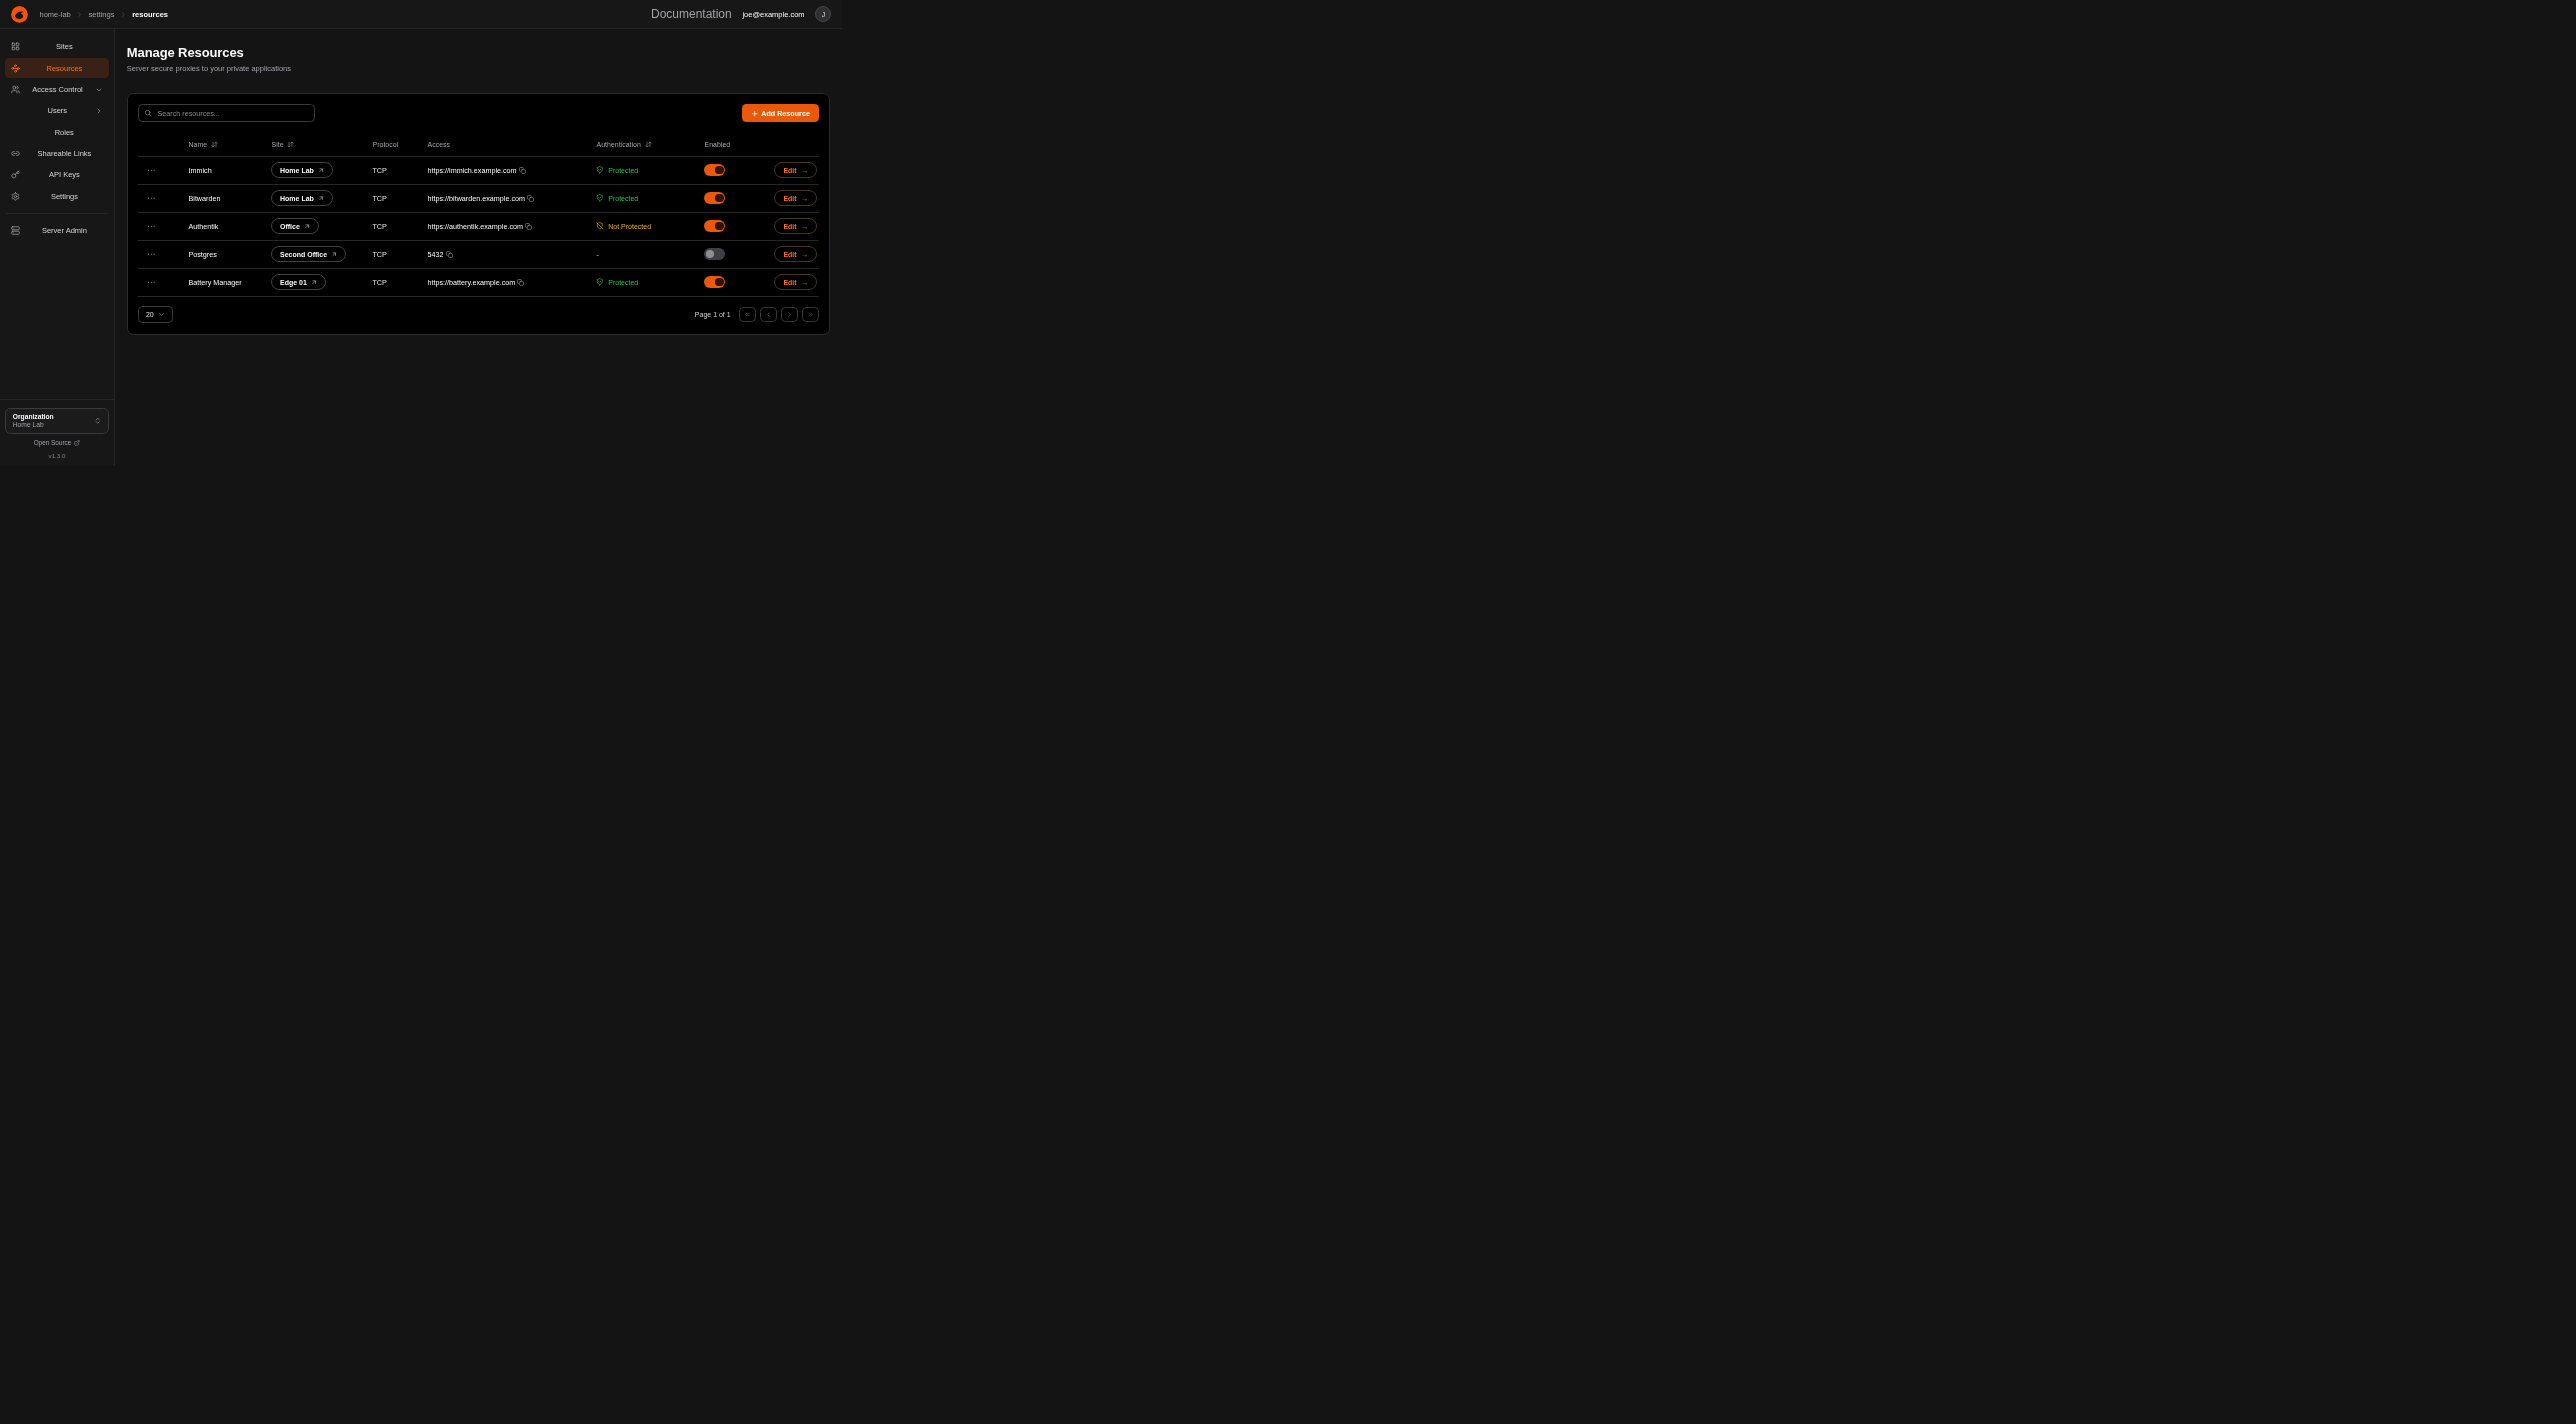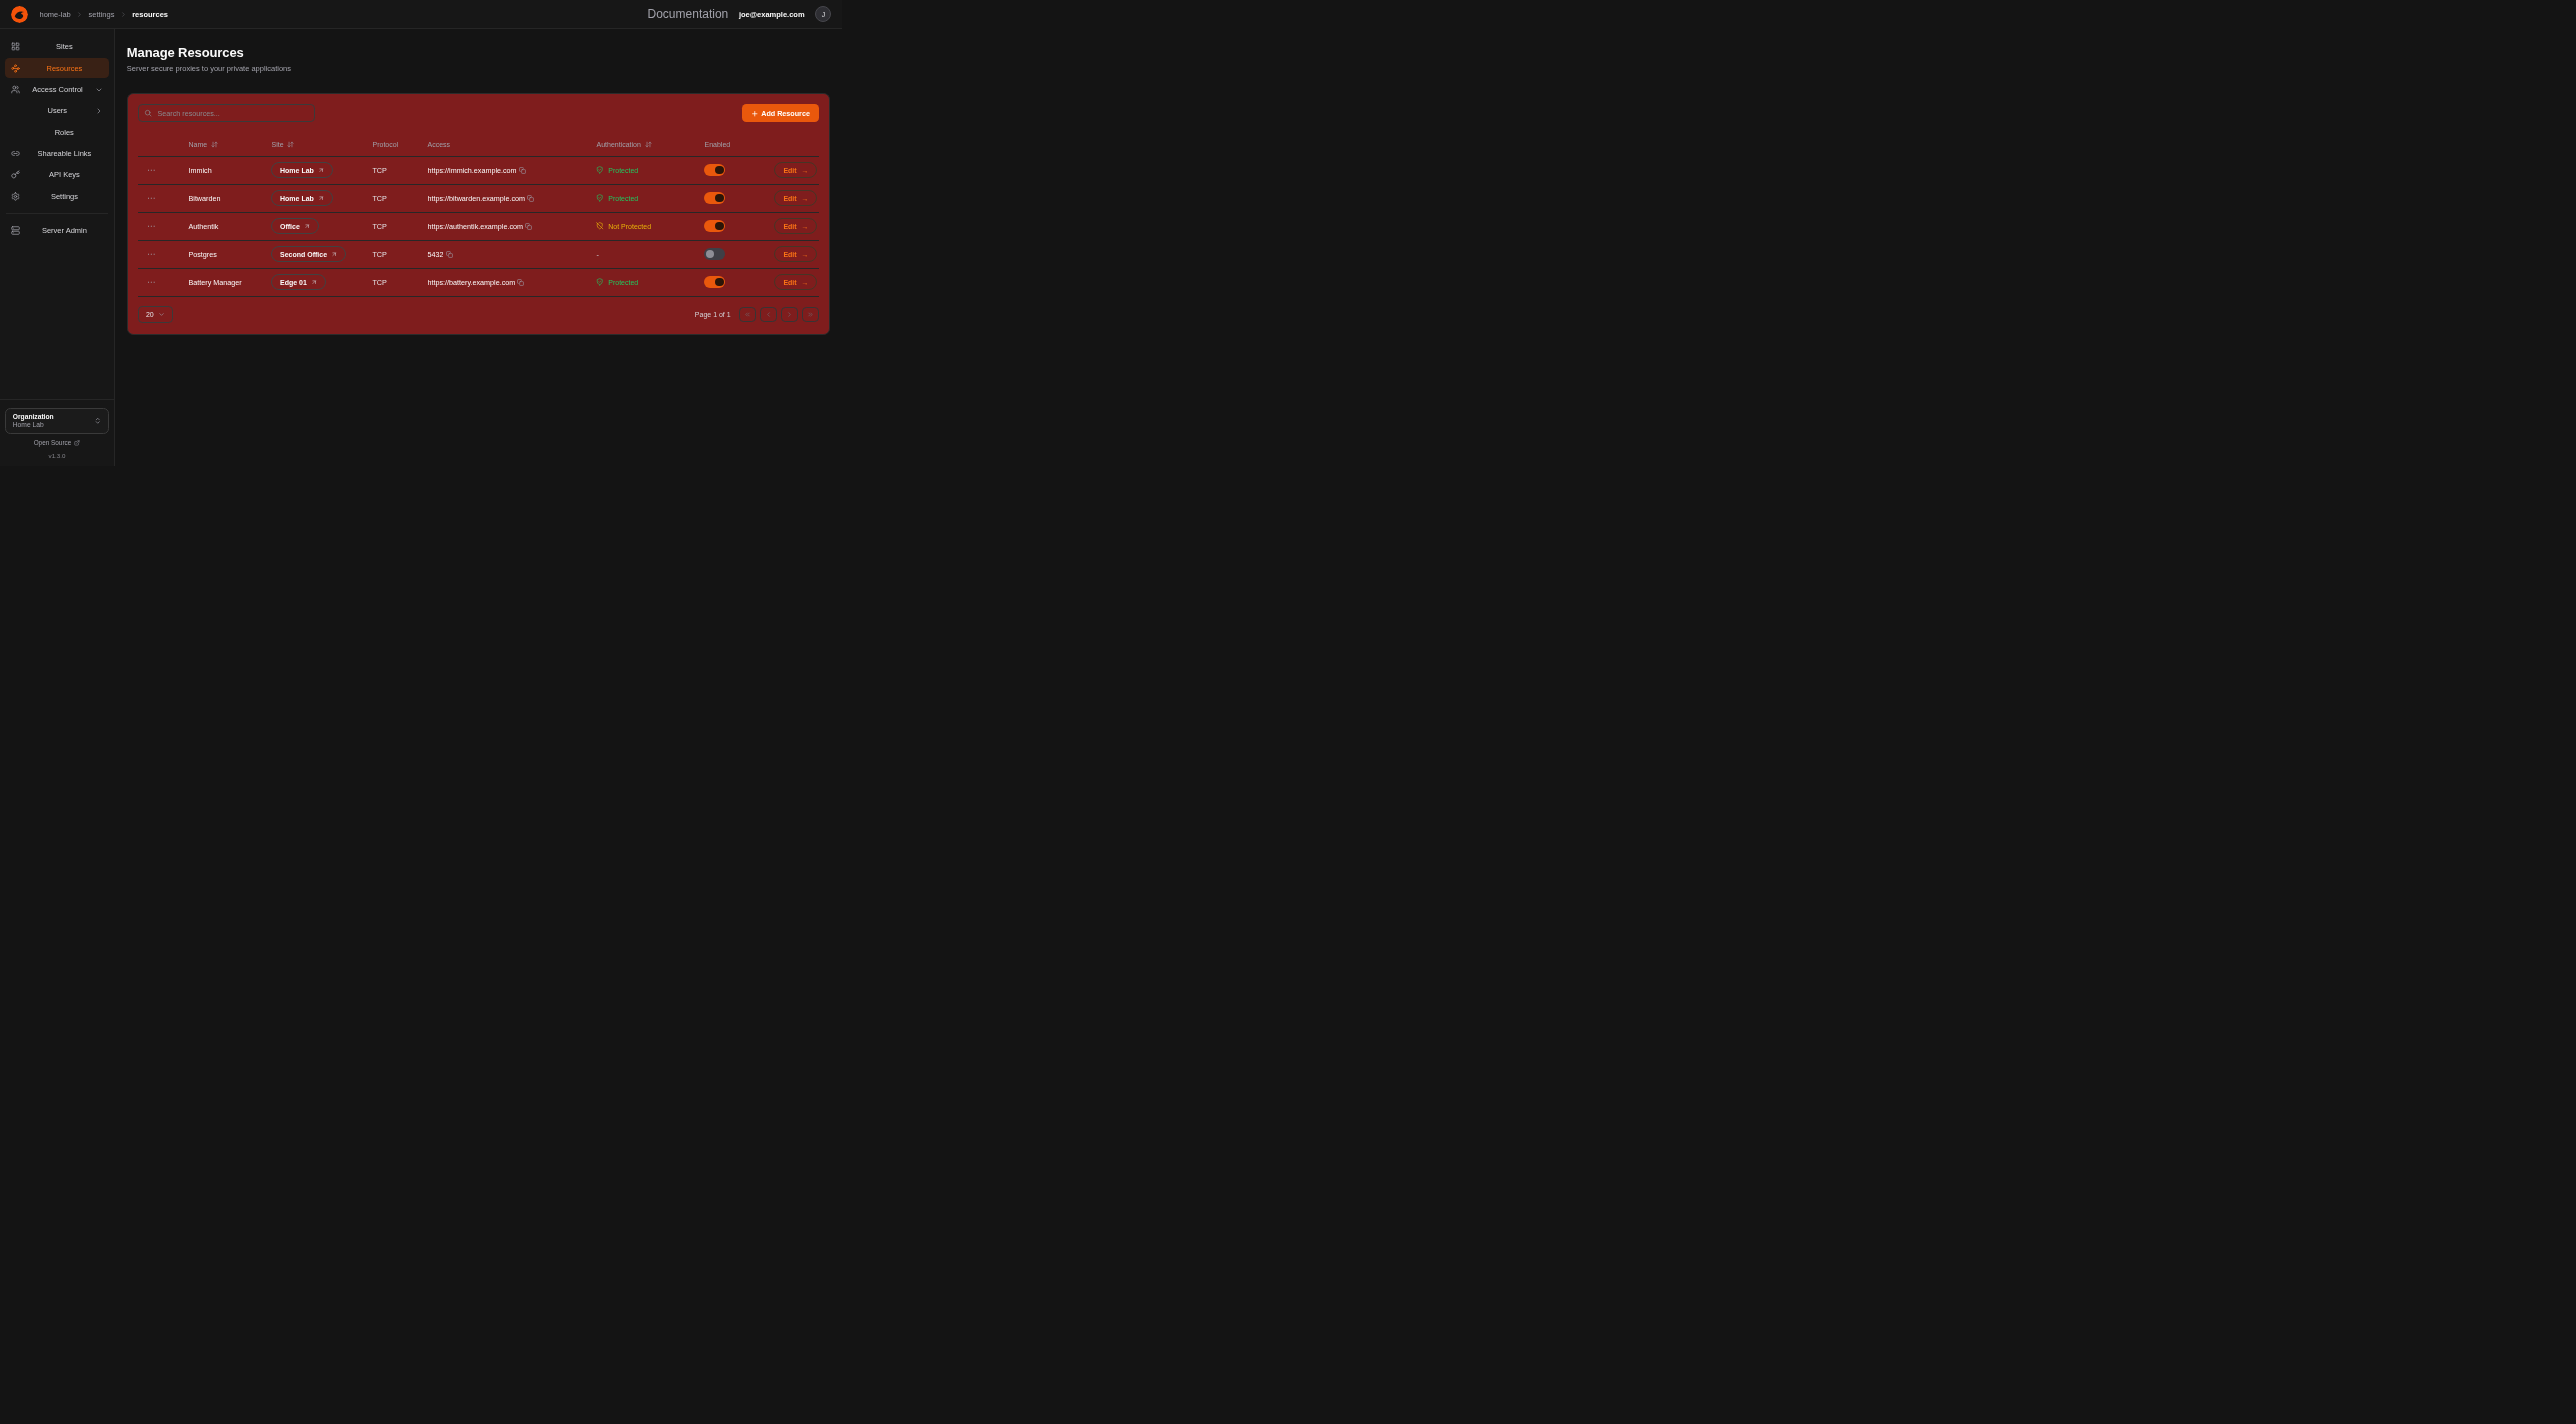--- a/index.html
+++ b/index.html
@@ -19,21 +19,21 @@
     display:flex;align-items:center;justify-content:space-between;padding:0 10.7px;
   }
   .topbar-left{display:flex;gap:11.8px}
   .logo{width:17px;height:17px;border-radius:50%;overflow:hidden;cursor:pointer}
   .breadcrumb{display:flex;align-items:center;gap:5.4px;font-size:7.5px}
   .crumb{color:#a1a1aa;text-decoration:none;cursor:pointer}
   .crumb-current{color:#fafafa;font-weight:700}
   .crumb-sep{color:#5b5b60;display:flex}
   .topbar-right{display:flex;align-items:center;gap:10.7px}
   .doc-link{color:#a1a1aa;font-size:12px;text-decoration:none;cursor:pointer}
-  .user-email{color:#fafafa;font-size:7.5px;font-weight:700;cursor:pointer}
+  .user-email{color:#fafafa;font-size:7.5px;font-weight:400;cursor:pointer}
   .avatar{
     width:16px;height:16px;border-radius:50%;background:#2e2e33;border:0.5px solid #47474d;
     color:#e4e4e7;font-size:6.7px;display:flex;align-items:center;justify-content:center;cursor:pointer;
   }
 
   
   .shell{display:flex;min-height:437px;align-items:stretch}
 
   
   .sidebar{
@@ -68,21 +68,21 @@
   }
   .open-source svg{width:5.9px;height:5.9px}
   .version{font-size:6.2px;color:#85858b;text-align:center}
 
   
   .main{flex:1;padding:16px 11.8px;background:#141414}
   .page-title{font-size:13px;font-weight:700;color:#fafafa;letter-spacing:-0.1px}
   .page-subtitle{margin-top:4.3px;font-size:7.5px;color:#a1a1aa}
 
   .card{
-    margin-top:19.3px;background:#7f1d1d;border:0.5px solid #2b2b2b;border-radius:6.4px;
+    margin-top:19.3px;background:#000000;border:0.5px solid #2b2b2b;border-radius:6.4px;
     padding:10.7px;
   }
   .toolbar{display:flex;align-items:center;justify-content:space-between}
   .search{position:relative;width:177px}
   .search input{
     width:100%;height:18px;background:transparent;border:0.5px solid #3a3a3a;border-radius:4.3px;
     color:#e4e4e7;font-size:7.2px;padding:0 6.4px 0 18px;outline:none;
   }
   .search input::placeholder{color:#8a8a8e}
   .search .search-ic{position:absolute;left:5.9px;top:4.8px;width:8px;height:8px;color:#8a8a8e}

